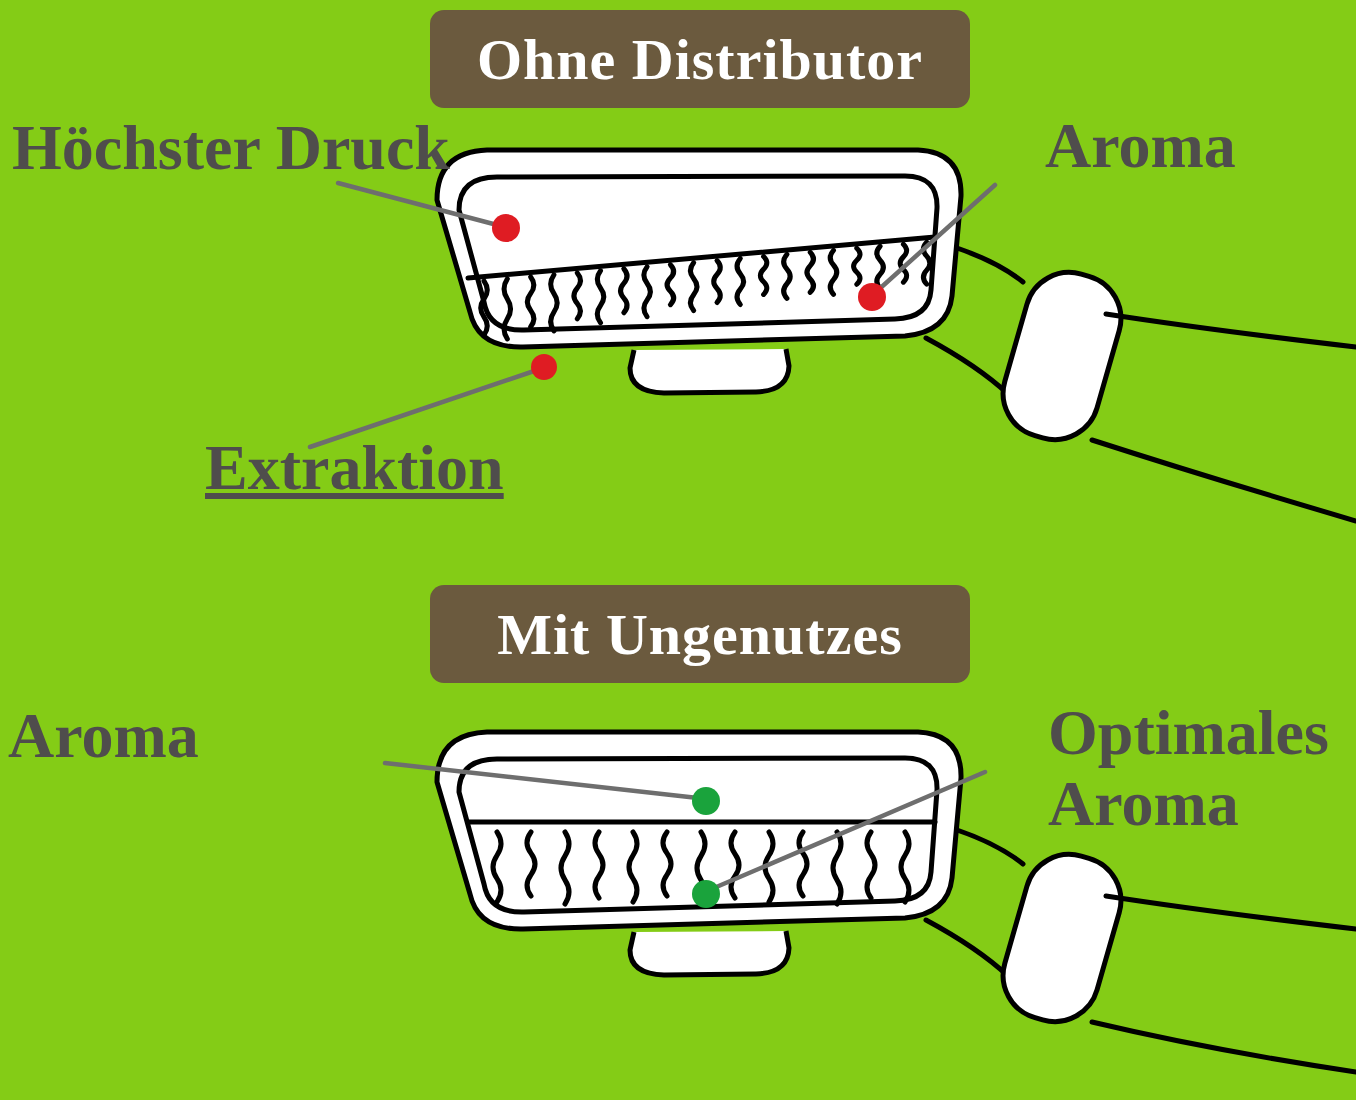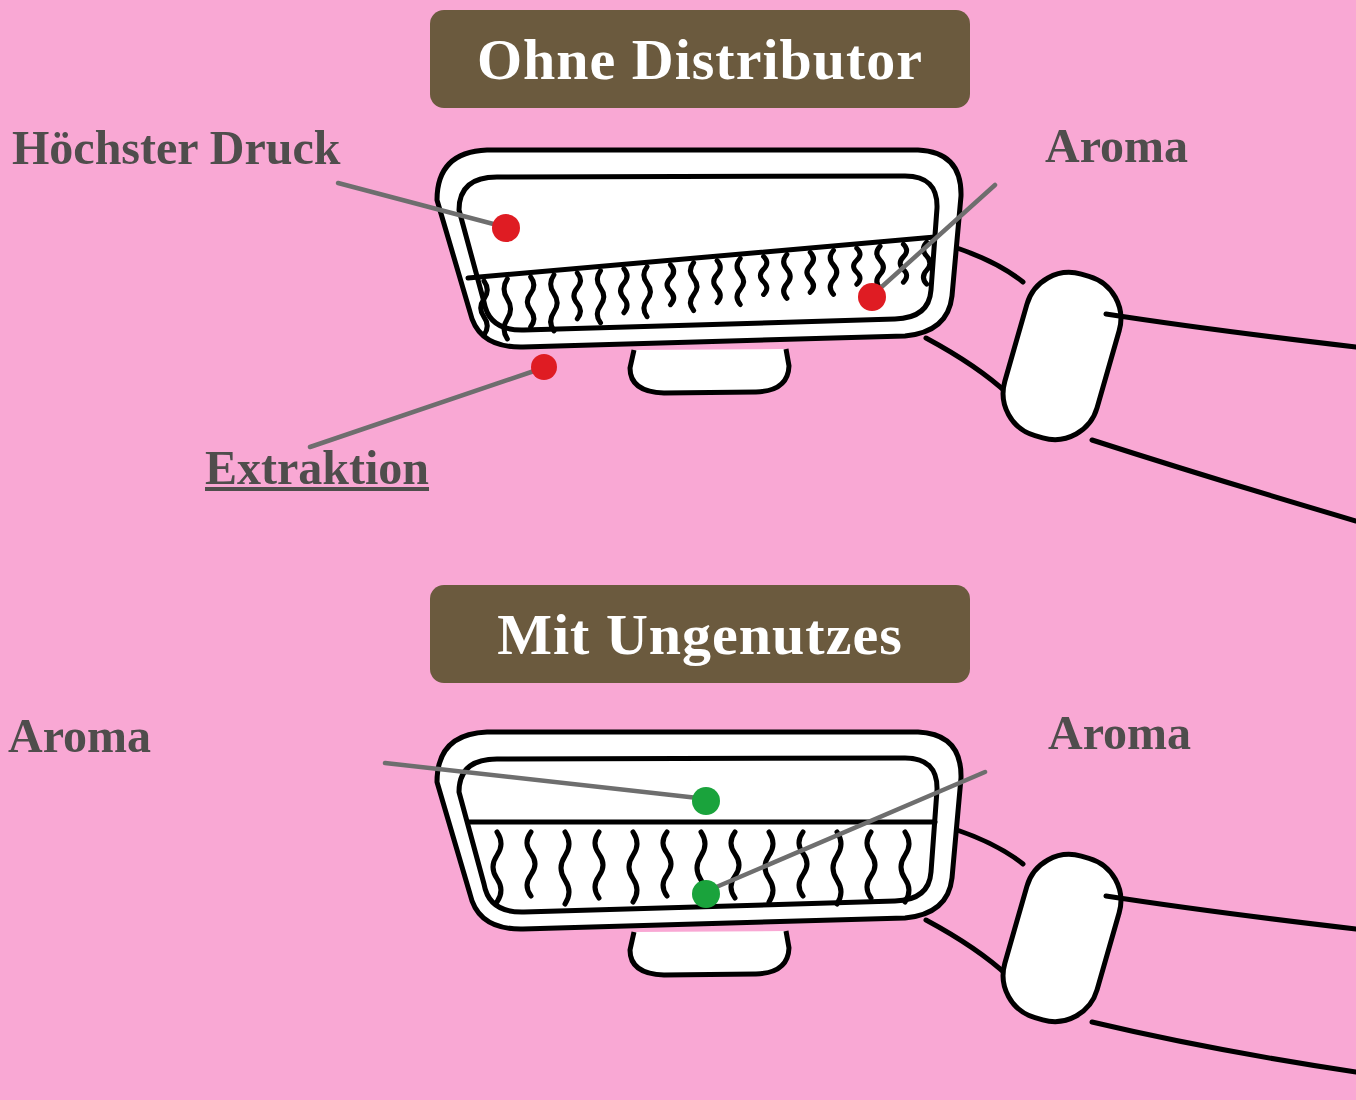--- a/index.html
+++ b/index.html
@@ -1,39 +1,39 @@
 <!DOCTYPE html>
 <html><head>
 <meta charset="utf-8">
 <style>
   html,body{margin:0;padding:0;background:#fff;}
   #canvas{
     position:relative;
     width:1356px;height:1100px;
-    background:#f9a8d4;
+    background:#84cc16;
     overflow:hidden;
     font-family:"Liberation Serif","DejaVu Serif",serif;
   }
   .title-box{
     position:absolute;
     left:430px;width:540px;height:98px;
     background:#6b5a3e;
     border-radius:14px;
     display:flex;align-items:center;justify-content:center;
     color:#ffffff;
     font-size:58px;font-weight:700;
     letter-spacing:1px;
     white-space:nowrap;
   }
   #title-top{top:10px;}
   #title-bottom{top:585px;}
   .diagram-label{
     position:absolute;
     color:#4f4d4c;
-    font-size:48px;font-weight:700;
+    font-size:64px;font-weight:700;
     line-height:71px;
     white-space:nowrap;
   }
   #label-hoechster{left:12px;top:112px;}
   #label-ungenutzes{left:1045px;top:110px;}
   #label-extraktion{left:205px;top:432px;text-decoration:underline;}
   #label-gleichmaessiger{left:8px;top:700px;}
   #label-optimales{left:1048px;top:697px;}
   svg#drawing{position:absolute;left:0;top:0;}
   .outline{fill:#ffffff;stroke:#000000;stroke-width:5;stroke-linejoin:round;}
@@ -154,16 +154,17 @@
 
   <div class="title-box" id="title-bottom">
     <span>Mit Ungenutzes</span>
   </div>
 
   <div class="diagram-label" id="label-gleichmaessiger">
     <div>Aroma</div>
   </div>
 
   <div class="diagram-label" id="label-optimales">
+    <div>Optimales</div>
     <div>Aroma</div>
   </div>
 
 </div>
 
 </body></html>

